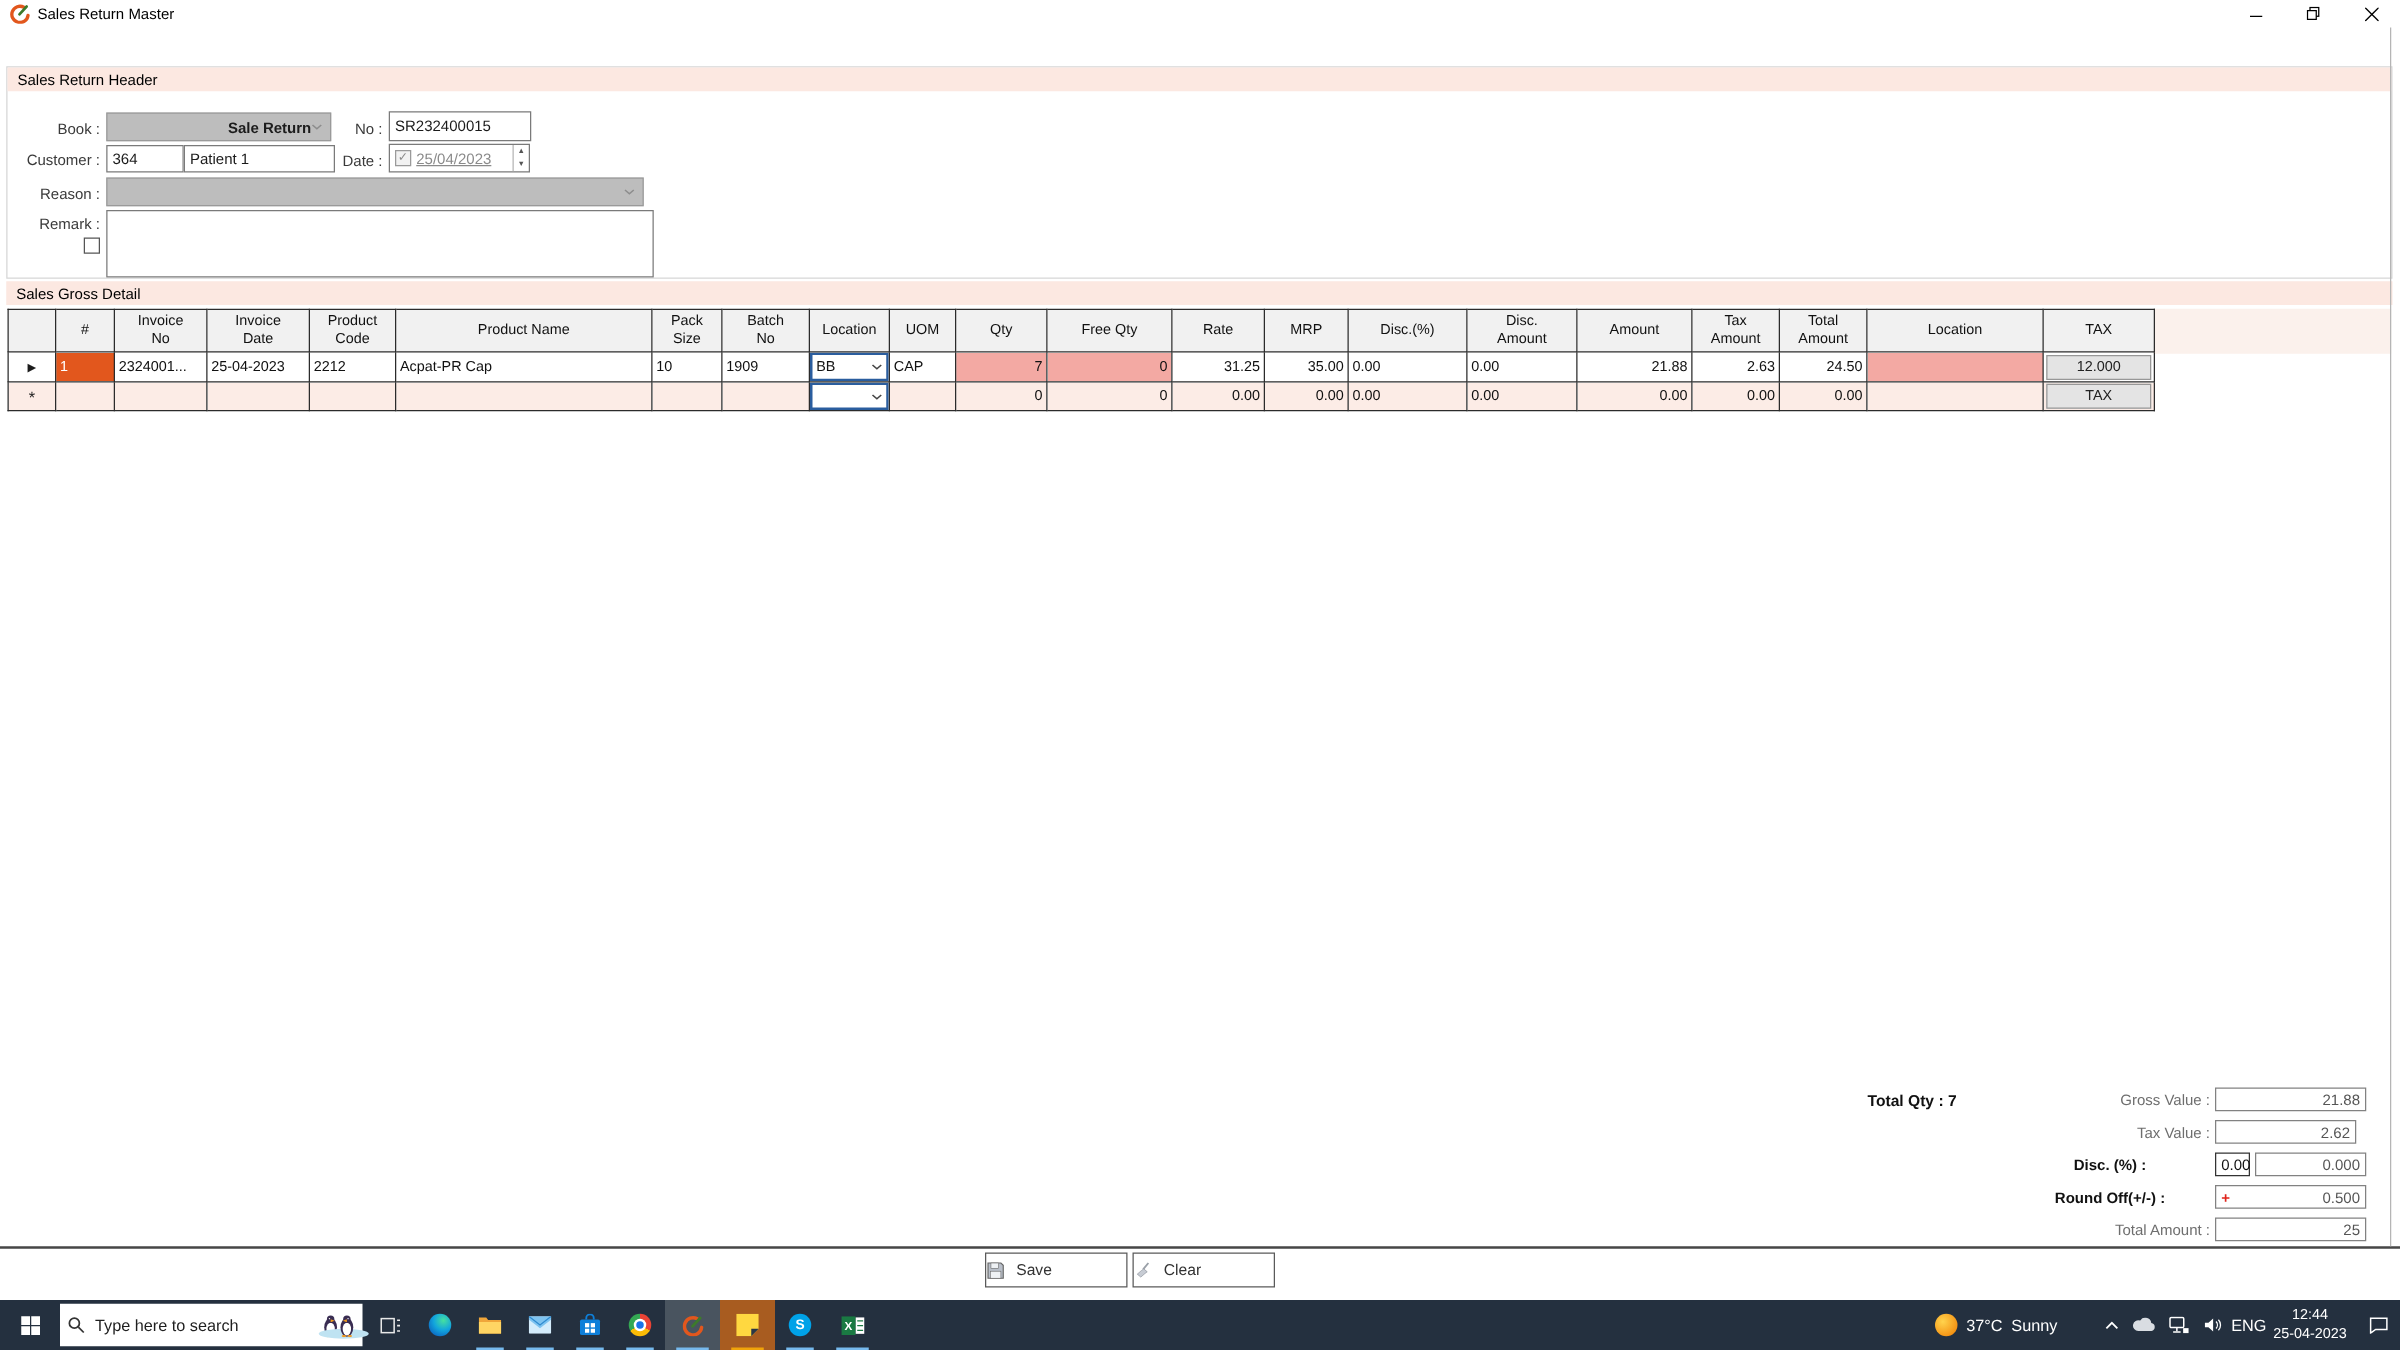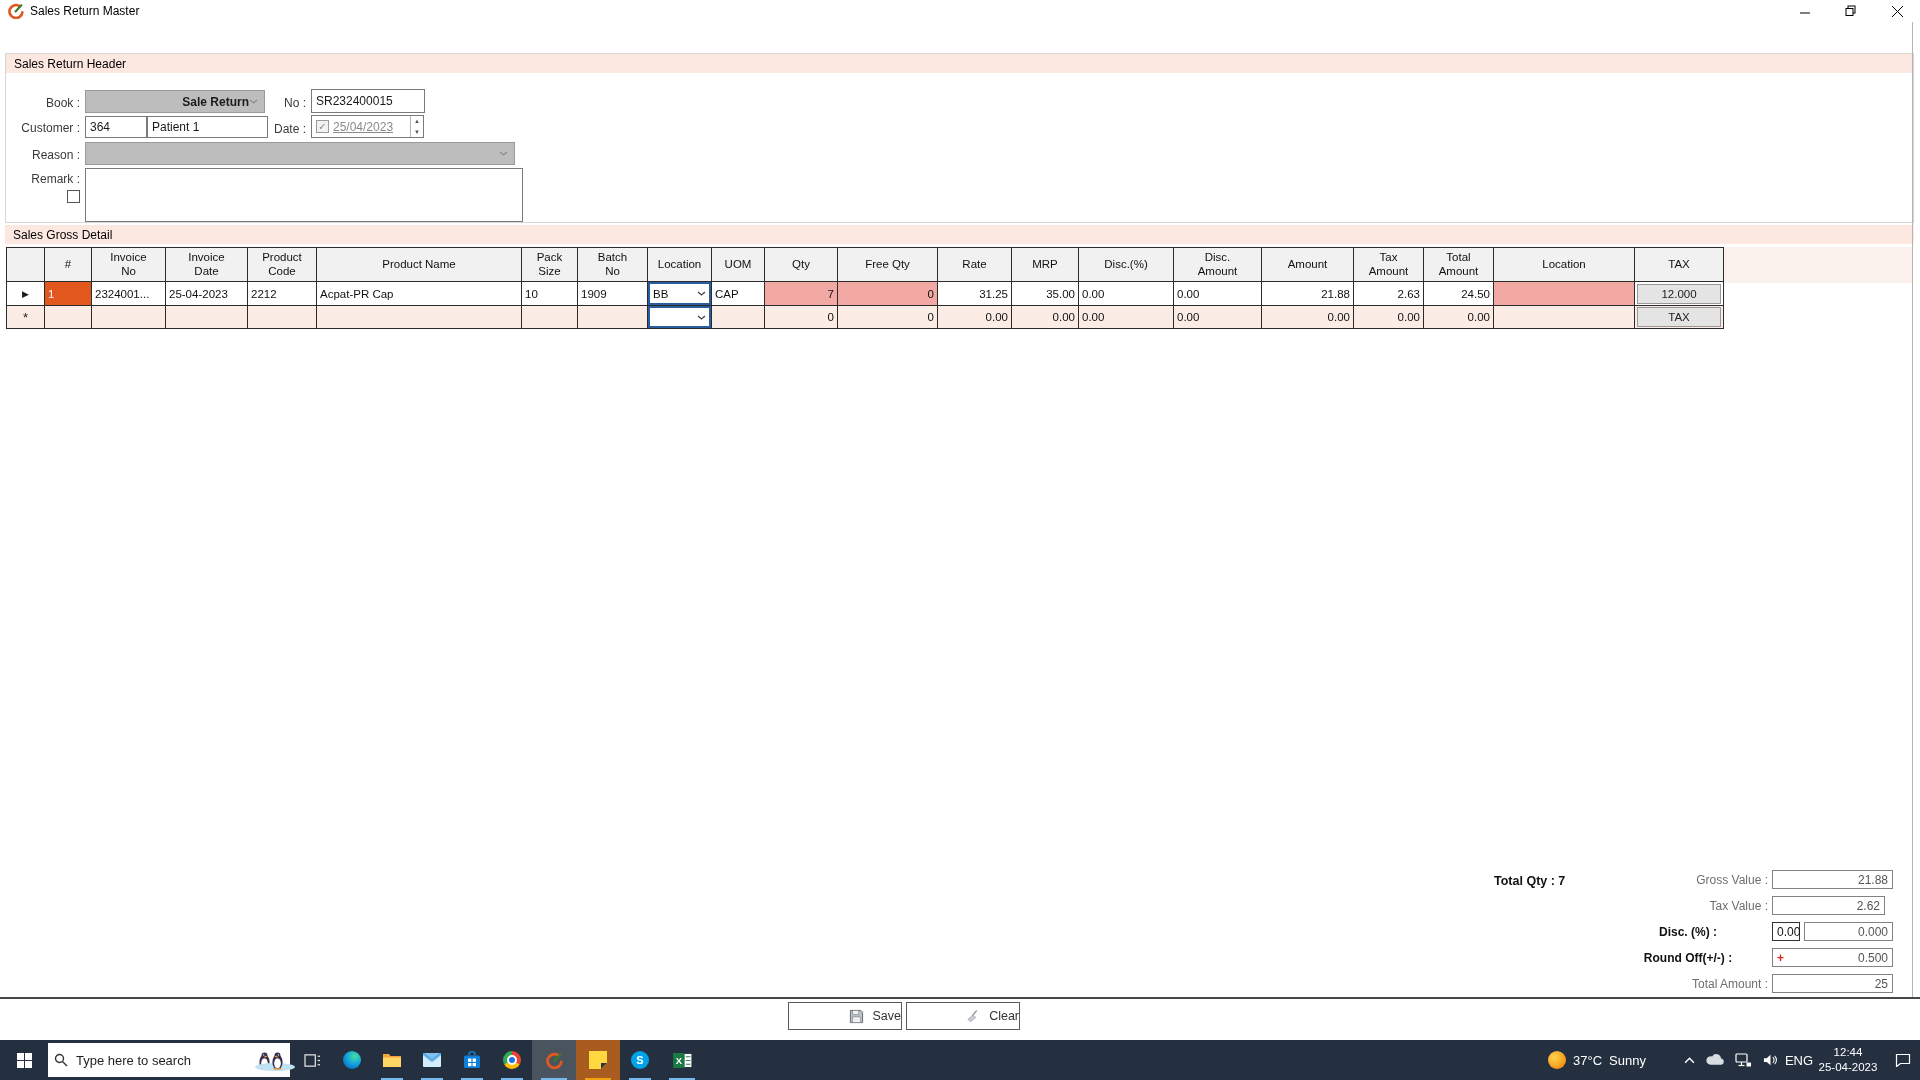--- a/index.html
+++ b/index.html
@@ -52,21 +52,21 @@
 
   
   .sumlabel { position:absolute; width:160px; text-align:right; font-size:12px; color:#6e6e6e; white-space:nowrap; }
   .sumlabel.bold { color:#111; font-weight:bold;text-align:center; }
   .sumval { position:absolute; border:1px solid #828282; background:#fff; font-size:12px; color:#555;
             display:flex; align-items:center; justify-content:flex-end; padding:0 4px; }
   .totalqty { position:absolute; font-size:12.5px; font-weight:bold; color:#111; }
 
   .sep { left:0; top:997px; width:1920px; height:2px; background:#474747; }
   .actionbtn { position:absolute; width:114px; height:28px; background:#fff; border:1px solid #5a5a5a;
-               display:flex; align-items:center; justify-content:flex-end; gap:9px; font-size:12.5px; color:#333; }
+               display:flex; align-items:center; justify-content:flex-start; gap:9px; font-size:12.5px; color:#333; }
   .win-right-border { left:1912px; top:22px; width:1px; height:975px; background:#b5b5b5; }
 
   
   .taskbar { left:0; top:1040px; width:1920px; height:40px; background:#24303f; }
   .tb-item { position:absolute; top:0; height:40px; display:flex; align-items:center; justify-content:center; }
   .winlogo { display:grid; grid-template-columns:7px 7px; grid-template-rows:7px 7px; gap:1px; }
   .winlogo span { background:#fff; }
   .searchbox { position:absolute; left:48px; top:3px; width:242px; height:34px; background:#fff;
                display:flex; align-items:center; padding:0 6px; }
   .searchbox .ph { font-size:13px; color:#1f1f1f; margin-left:8px; flex:1; }

